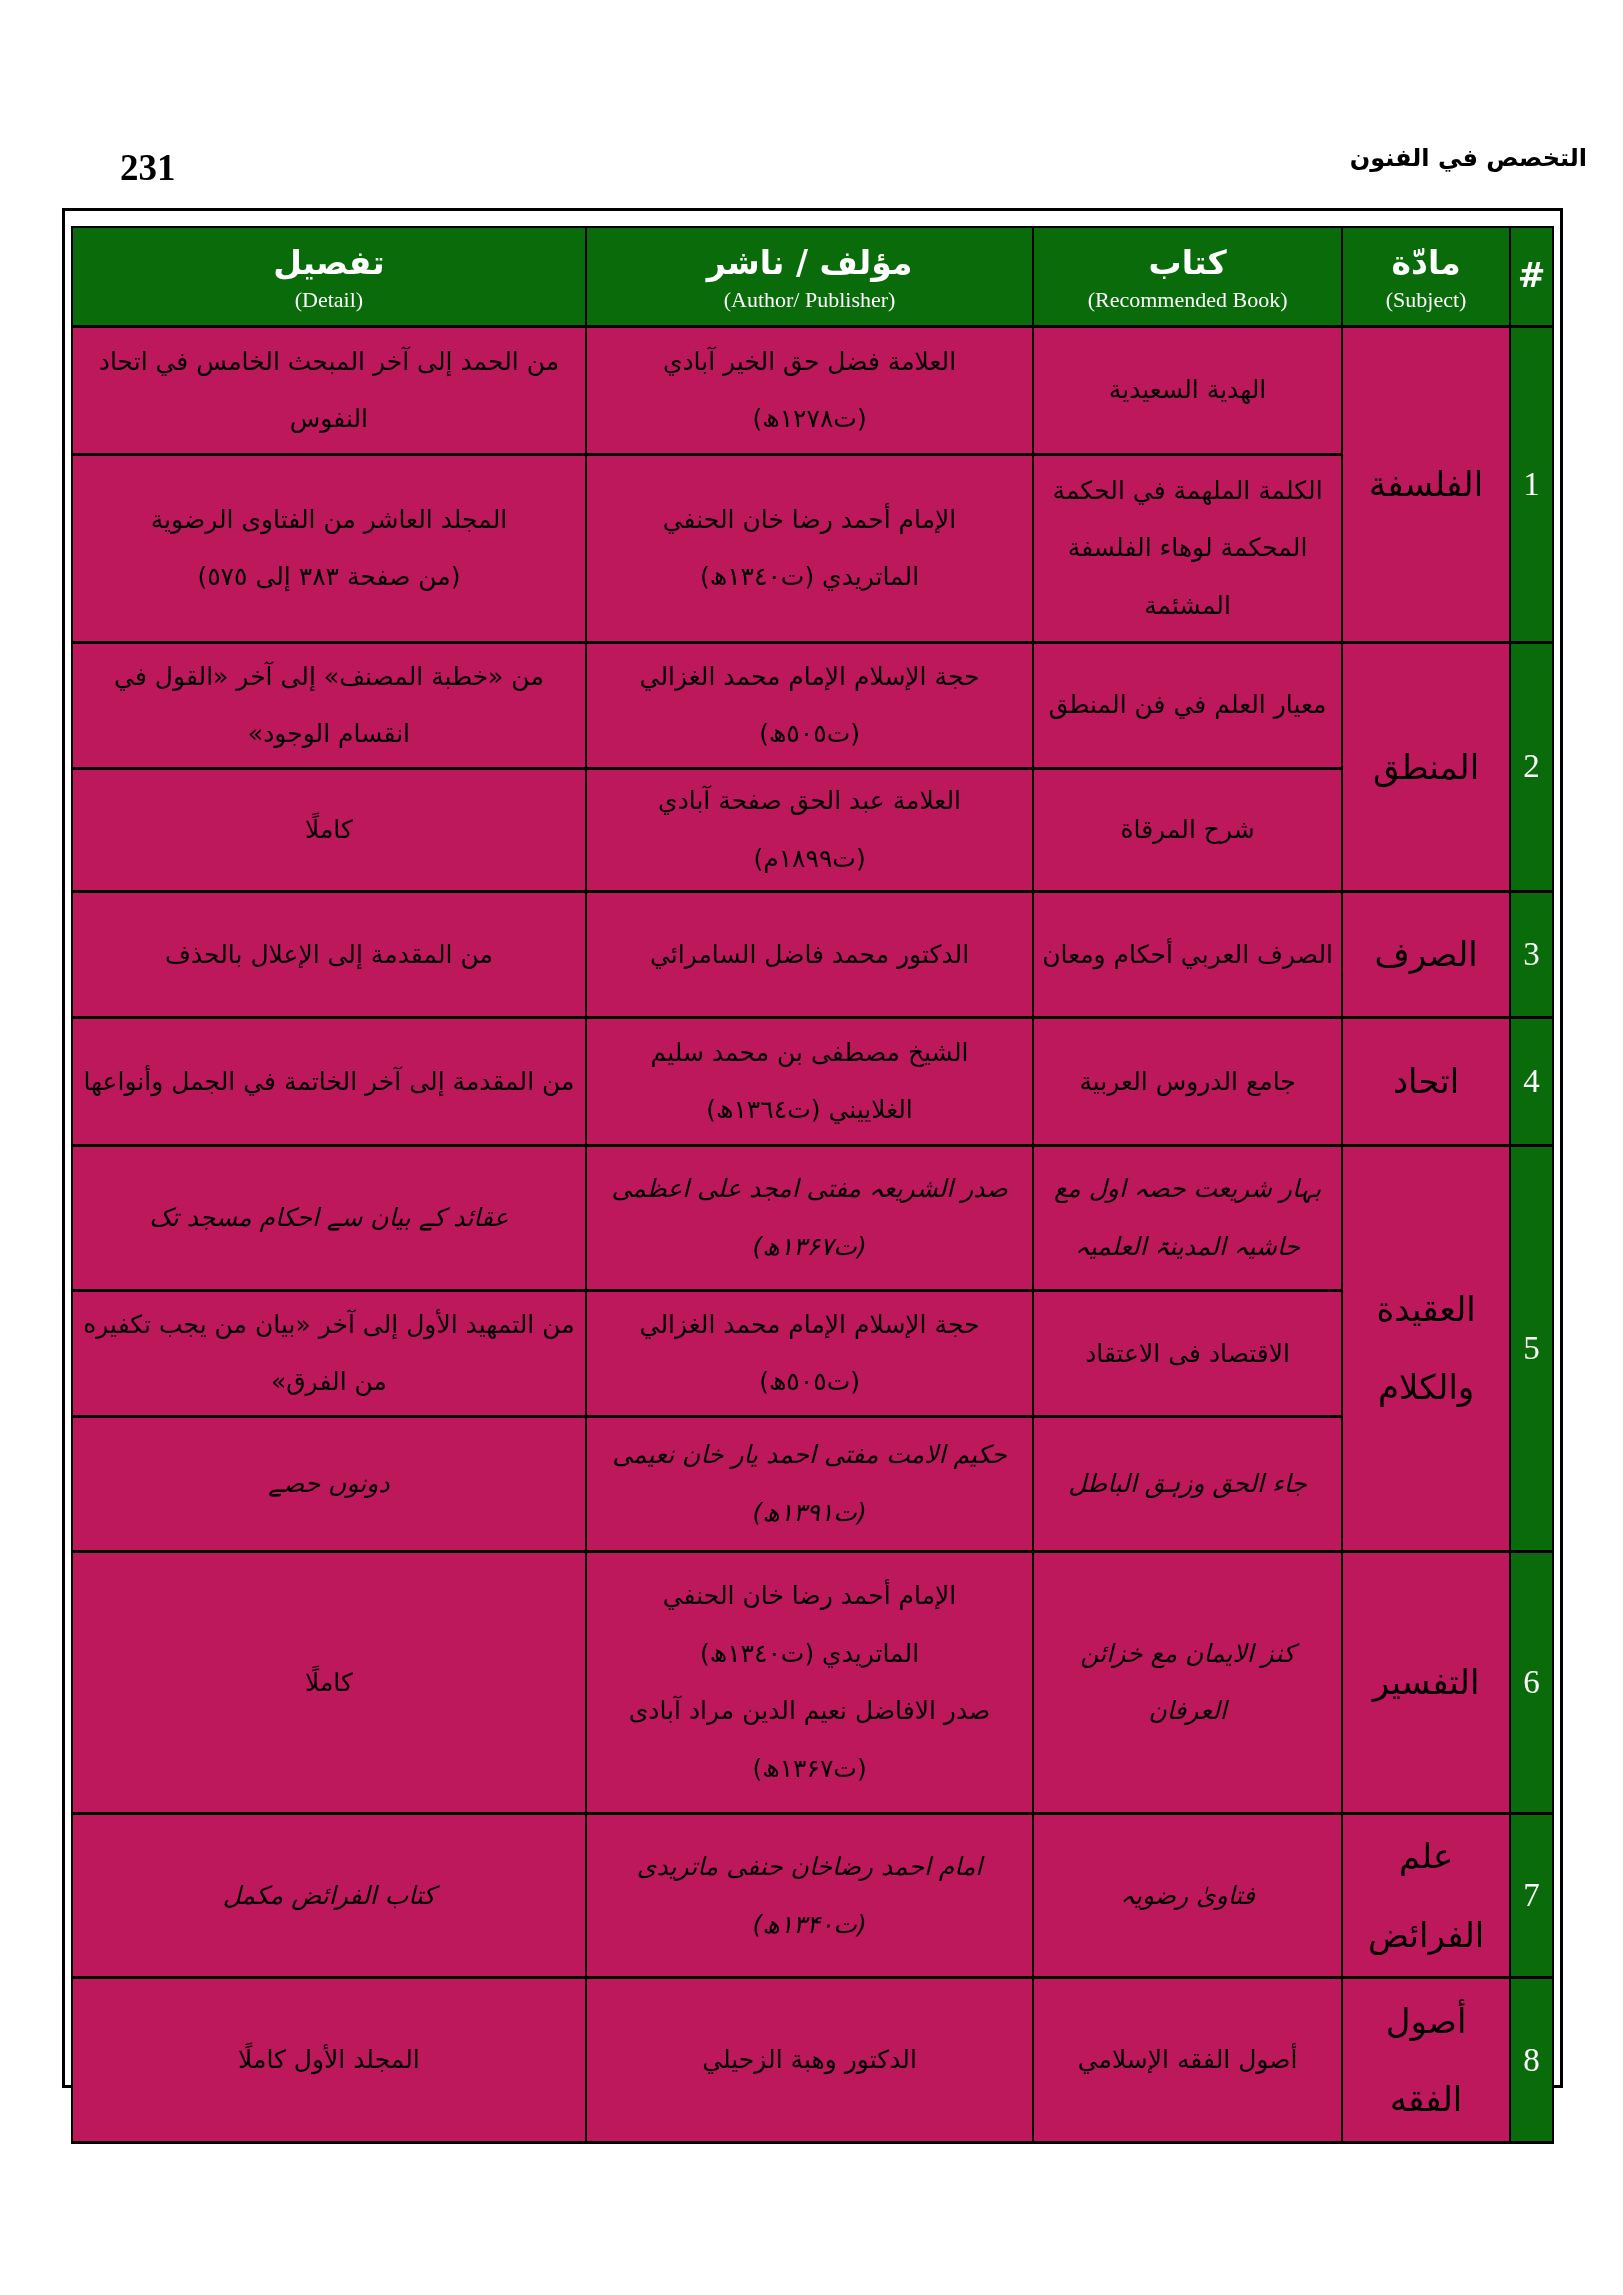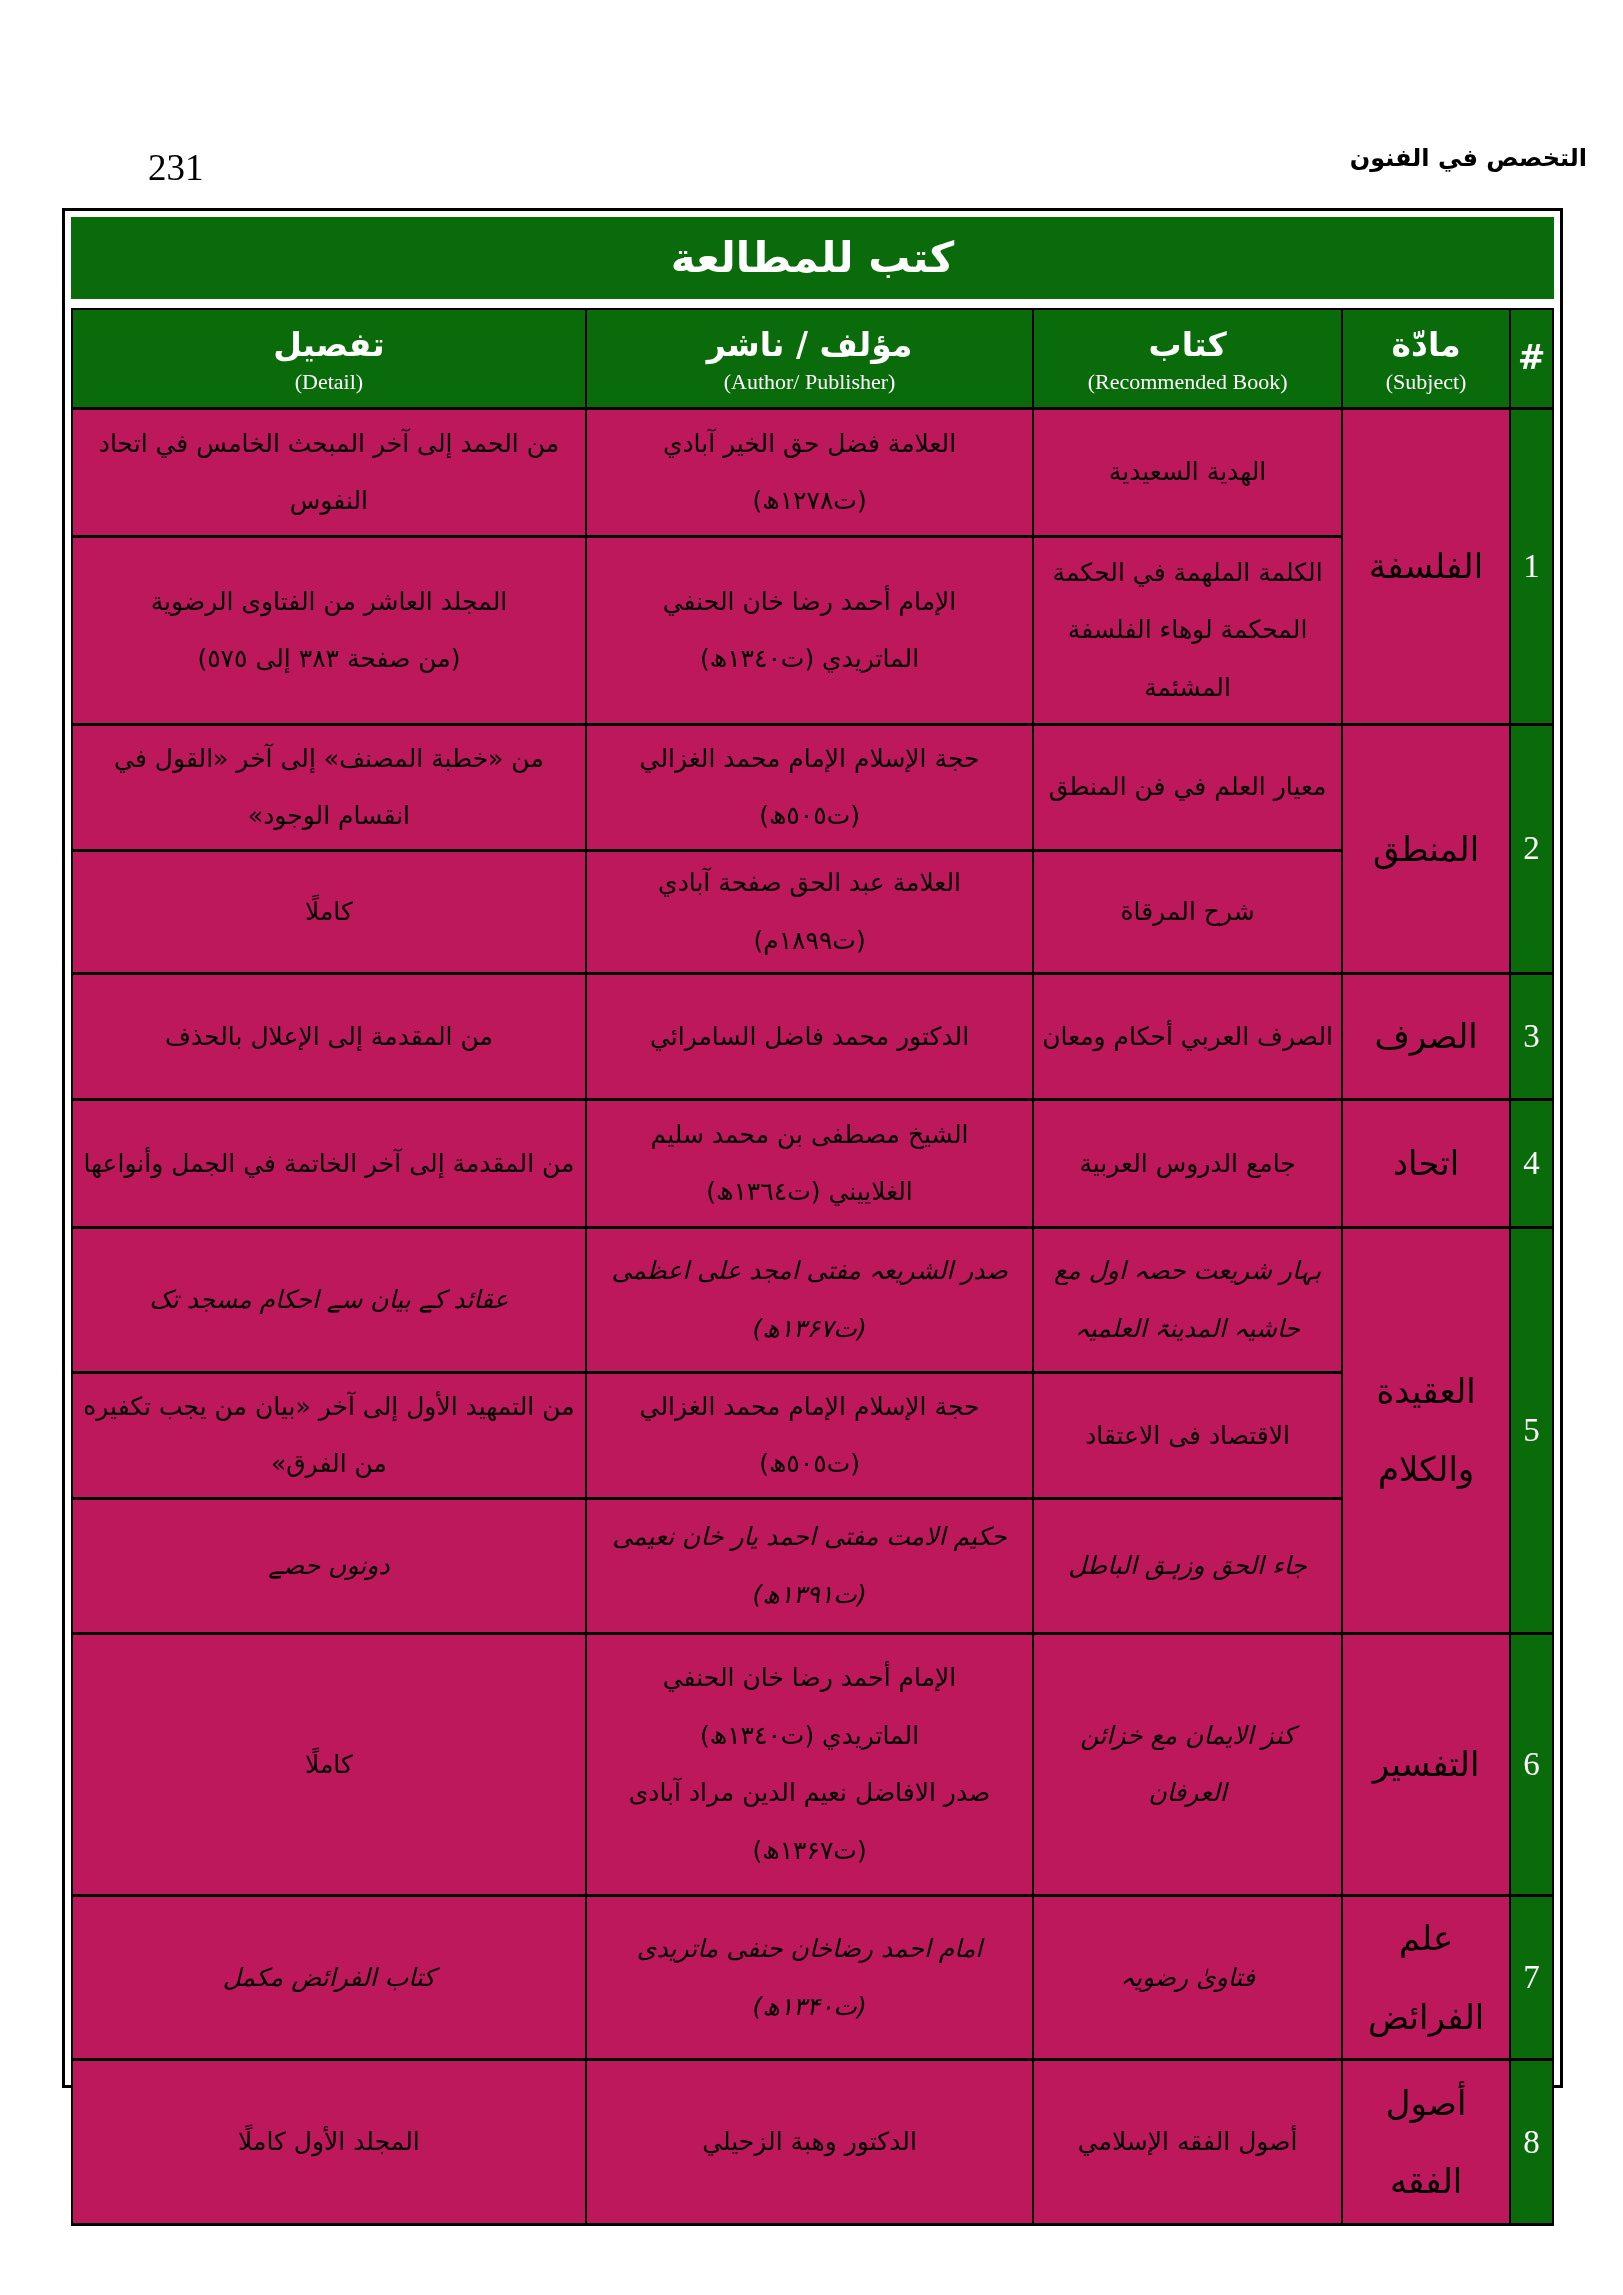--- a/index.html
+++ b/index.html
@@ -11,21 +11,21 @@
   .page-head{
     position:absolute;top:137px;left:62px;right:36px;height:59px;
   }
   .head-title{
     position:absolute;right:0;top:6.5px;
     font-size:24px;font-weight:bold;letter-spacing:0;
   }
   .page-num{
     position:absolute;left:58px;top:9.2px;
     font-family:"Liberation Serif","DejaVu Serif",serif;
-    font-size:37px;font-weight:400;direction:ltr;margin-left:28px;
+    font-size:37px;font-weight:700;direction:ltr;
   }
   
   .frame{
     position:absolute;left:62px;top:208px;width:1501px;height:1880px;
     box-sizing:border-box;border:3.9px solid #000;padding:5.9px 5.9px;
     background:#fff;
   }
   .title-band{
     height:82px;background:var(--green);
     display:flex;align-items:center;justify-content:center;
@@ -72,23 +72,20 @@
 </style>
 </head>
 <body>
 
 <div class="page-head">
   <div class="head-title">التخصص في الفنون</div>
   <div class="page-num">231</div>
 </div>
 
 <div class="frame">
-  <div class="title-band">
-    <span class="t">كتب للمطالعة</span>
-  </div>
   <div class="gap"></div>
 
   <table class="main">
     <colgroup>
       <col class="c-num">
         <col class="c-subj">
         <col class="c-book">
         <col class="c-auth">
         <col class="c-det">
     </colgroup>

